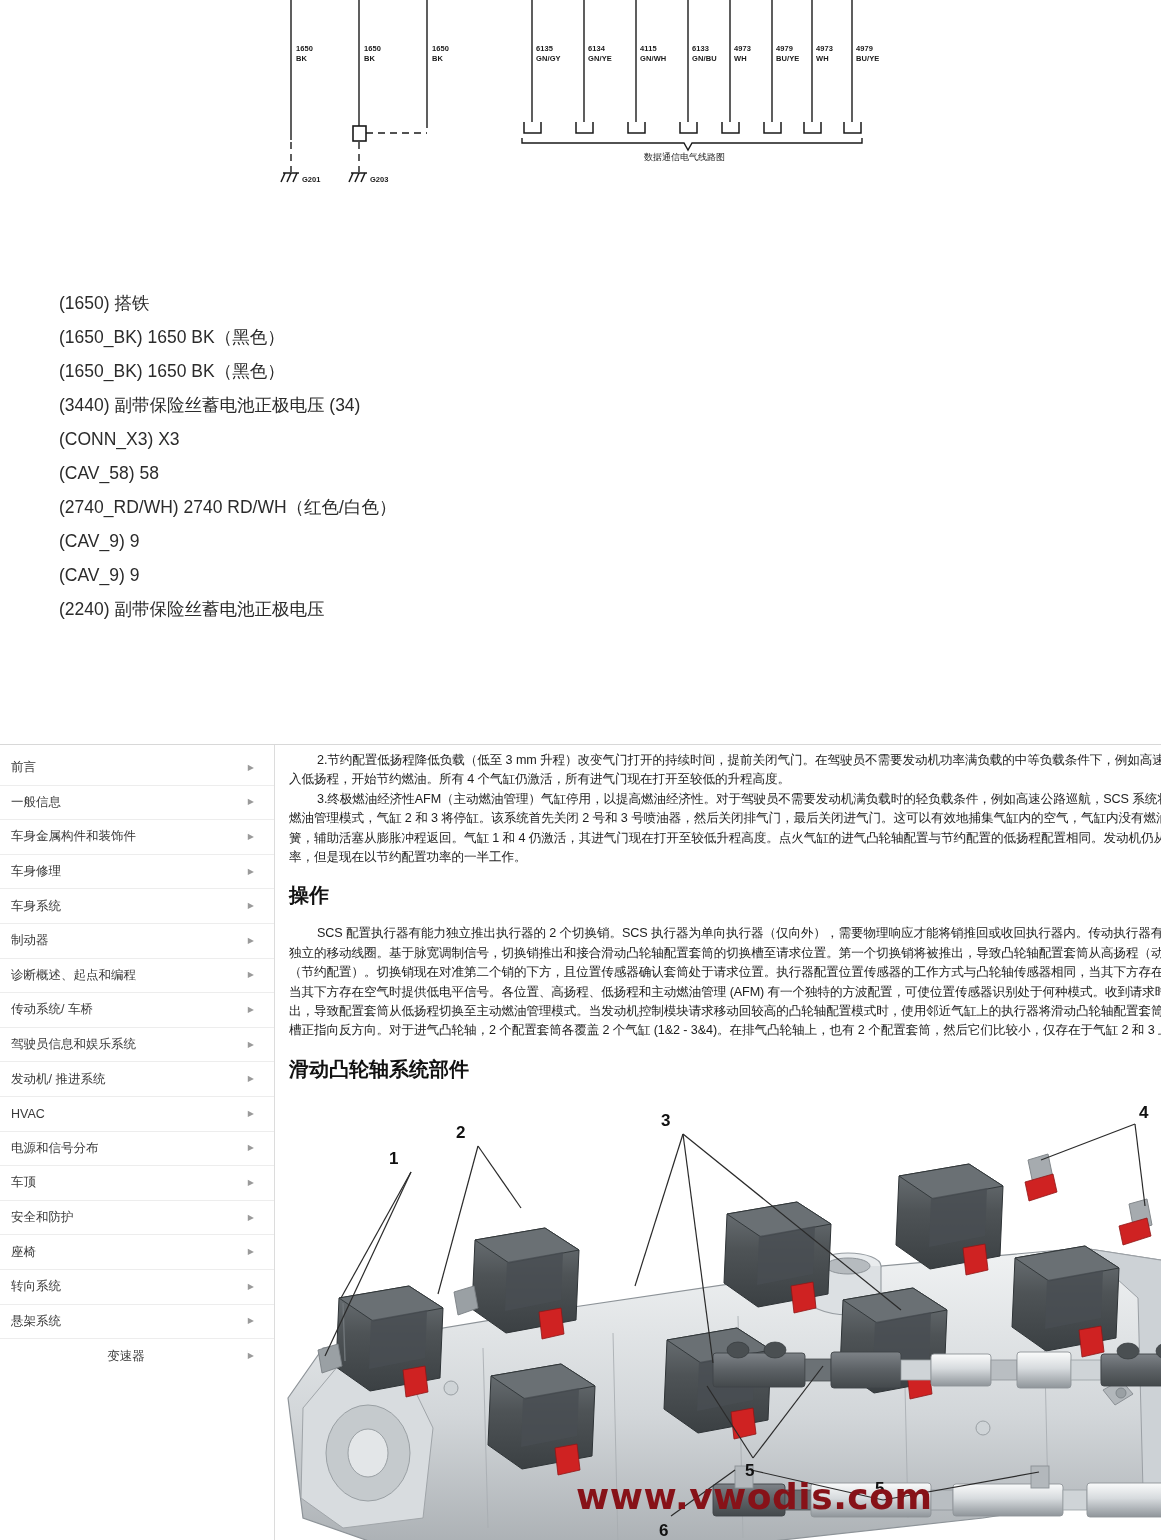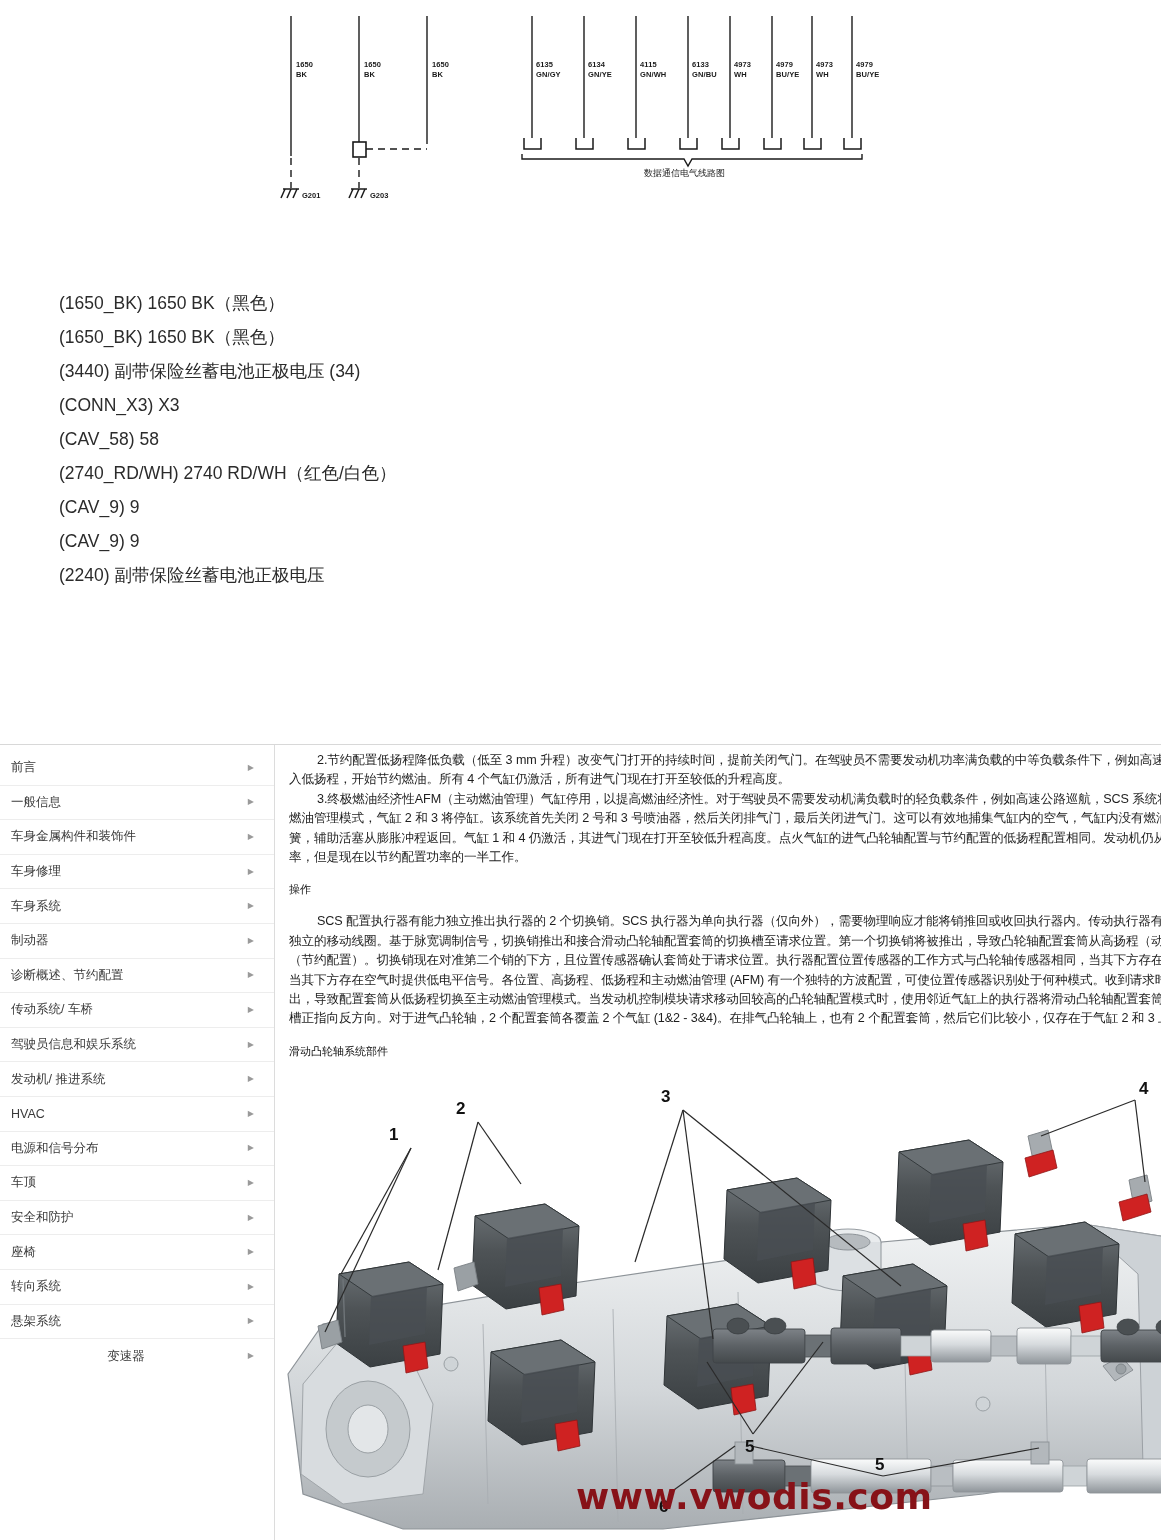--- a/index.html
+++ b/index.html
@@ -5,21 +5,21 @@
   * { box-sizing: border-box; }
   html, body {
     margin: 0; padding: 0;
     background: #ffffff;
     font-family: "Liberation Sans", "DejaVu Sans", sans-serif;
   }
   body { width: 1161px; height: 1540px; position: relative; overflow: hidden; }
 
   
   #wiring-diagram {
-    position: absolute; left: 0; top: 16px;
+    position: absolute; left: 0; top: 0;
     width: 1161px; height: 200px;
   }
   #wiring-diagram svg { display: block; }
   .wlabel {
     font-family: "Liberation Sans", "DejaVu Sans", sans-serif;
     font-size: 7.5px; font-weight: 700; fill: #1a1a1a;
     letter-spacing: 0.1px;
   }
   .glabel {
     font-family: "Liberation Sans", "DejaVu Sans", sans-serif;
@@ -96,22 +96,22 @@
   .para {
     font-size: 12.6px;
     line-height: 19.4px;
     color: #1d1d1d;
     text-indent: 28px;
     white-space: normal;
     width: 1020px;
     letter-spacing: -0.1px;
   }
   .section-head {
-    font-size: 11px;
-    font-weight: 400;
+    font-size: 20px;
+    font-weight: 700;
     color: #111;
     margin: 15px 0 15px 6px;
   }
   .body-block { margin-left: 6px; }
   .body-block .para { margin: 0; }
 
   
   #figure-area {
     position: relative;
     margin-top: 14px;
@@ -218,20 +218,21 @@
     <text class="wlabel" x="816" y="61">WH</text>
     <text class="wlabel" x="856" y="51">4979</text>
     <text class="wlabel" x="856" y="61">BU/YE</text>
 
     <path d="M522 138 L522 143 L684 143 L688 150 L692 143 L862 143 L862 138" stroke="#1a1a1a" stroke-width="1.4" fill="none"></path>
     <text class="caption-cn" x="644" y="160">数据通信电气线路图</text>
   </svg>
 </div>
 
 <div id="legend-list">
+  <div class="legend-row">(1650) 搭铁</div>
   <div class="legend-row">(1650_BK) 1650 BK（黑色）</div>
   <div class="legend-row">(1650_BK) 1650 BK（黑色）</div>
   <div class="legend-row">(3440) 副带保险丝蓄电池正极电压 (34)</div>
   <div class="legend-row">(CONN_X3) X3</div>
   <div class="legend-row">(CAV_58) 58</div>
   <div class="legend-row">(2740_RD/WH) 2740 RD/WH（红色/白色）</div>
   <div class="legend-row">(CAV_9) 9</div>
   <div class="legend-row">(CAV_9) 9</div>
   <div class="legend-row">(2240) 副带保险丝蓄电池正极电压</div>
 </div>
@@ -257,21 +258,21 @@
     </div>
     <div class="nav-item">
       <span class="nav-label">车身系统</span>
       <span class="nav-arrow">▶</span>
     </div>
     <div class="nav-item">
       <span class="nav-label">制动器</span>
       <span class="nav-arrow">▶</span>
     </div>
     <div class="nav-item">
-      <span class="nav-label">诊断概述、节约配置</span>
+      <span class="nav-label">诊断概述、起点和编程</span>
       <span class="nav-arrow">▶</span>
     </div>
     <div class="nav-item">
       <span class="nav-label">传动系统/ 车桥</span>
       <span class="nav-arrow">▶</span>
     </div>
     <div class="nav-item">
       <span class="nav-label">驾驶员信息和娱乐系统</span>
       <span class="nav-arrow">▶</span>
     </div>

